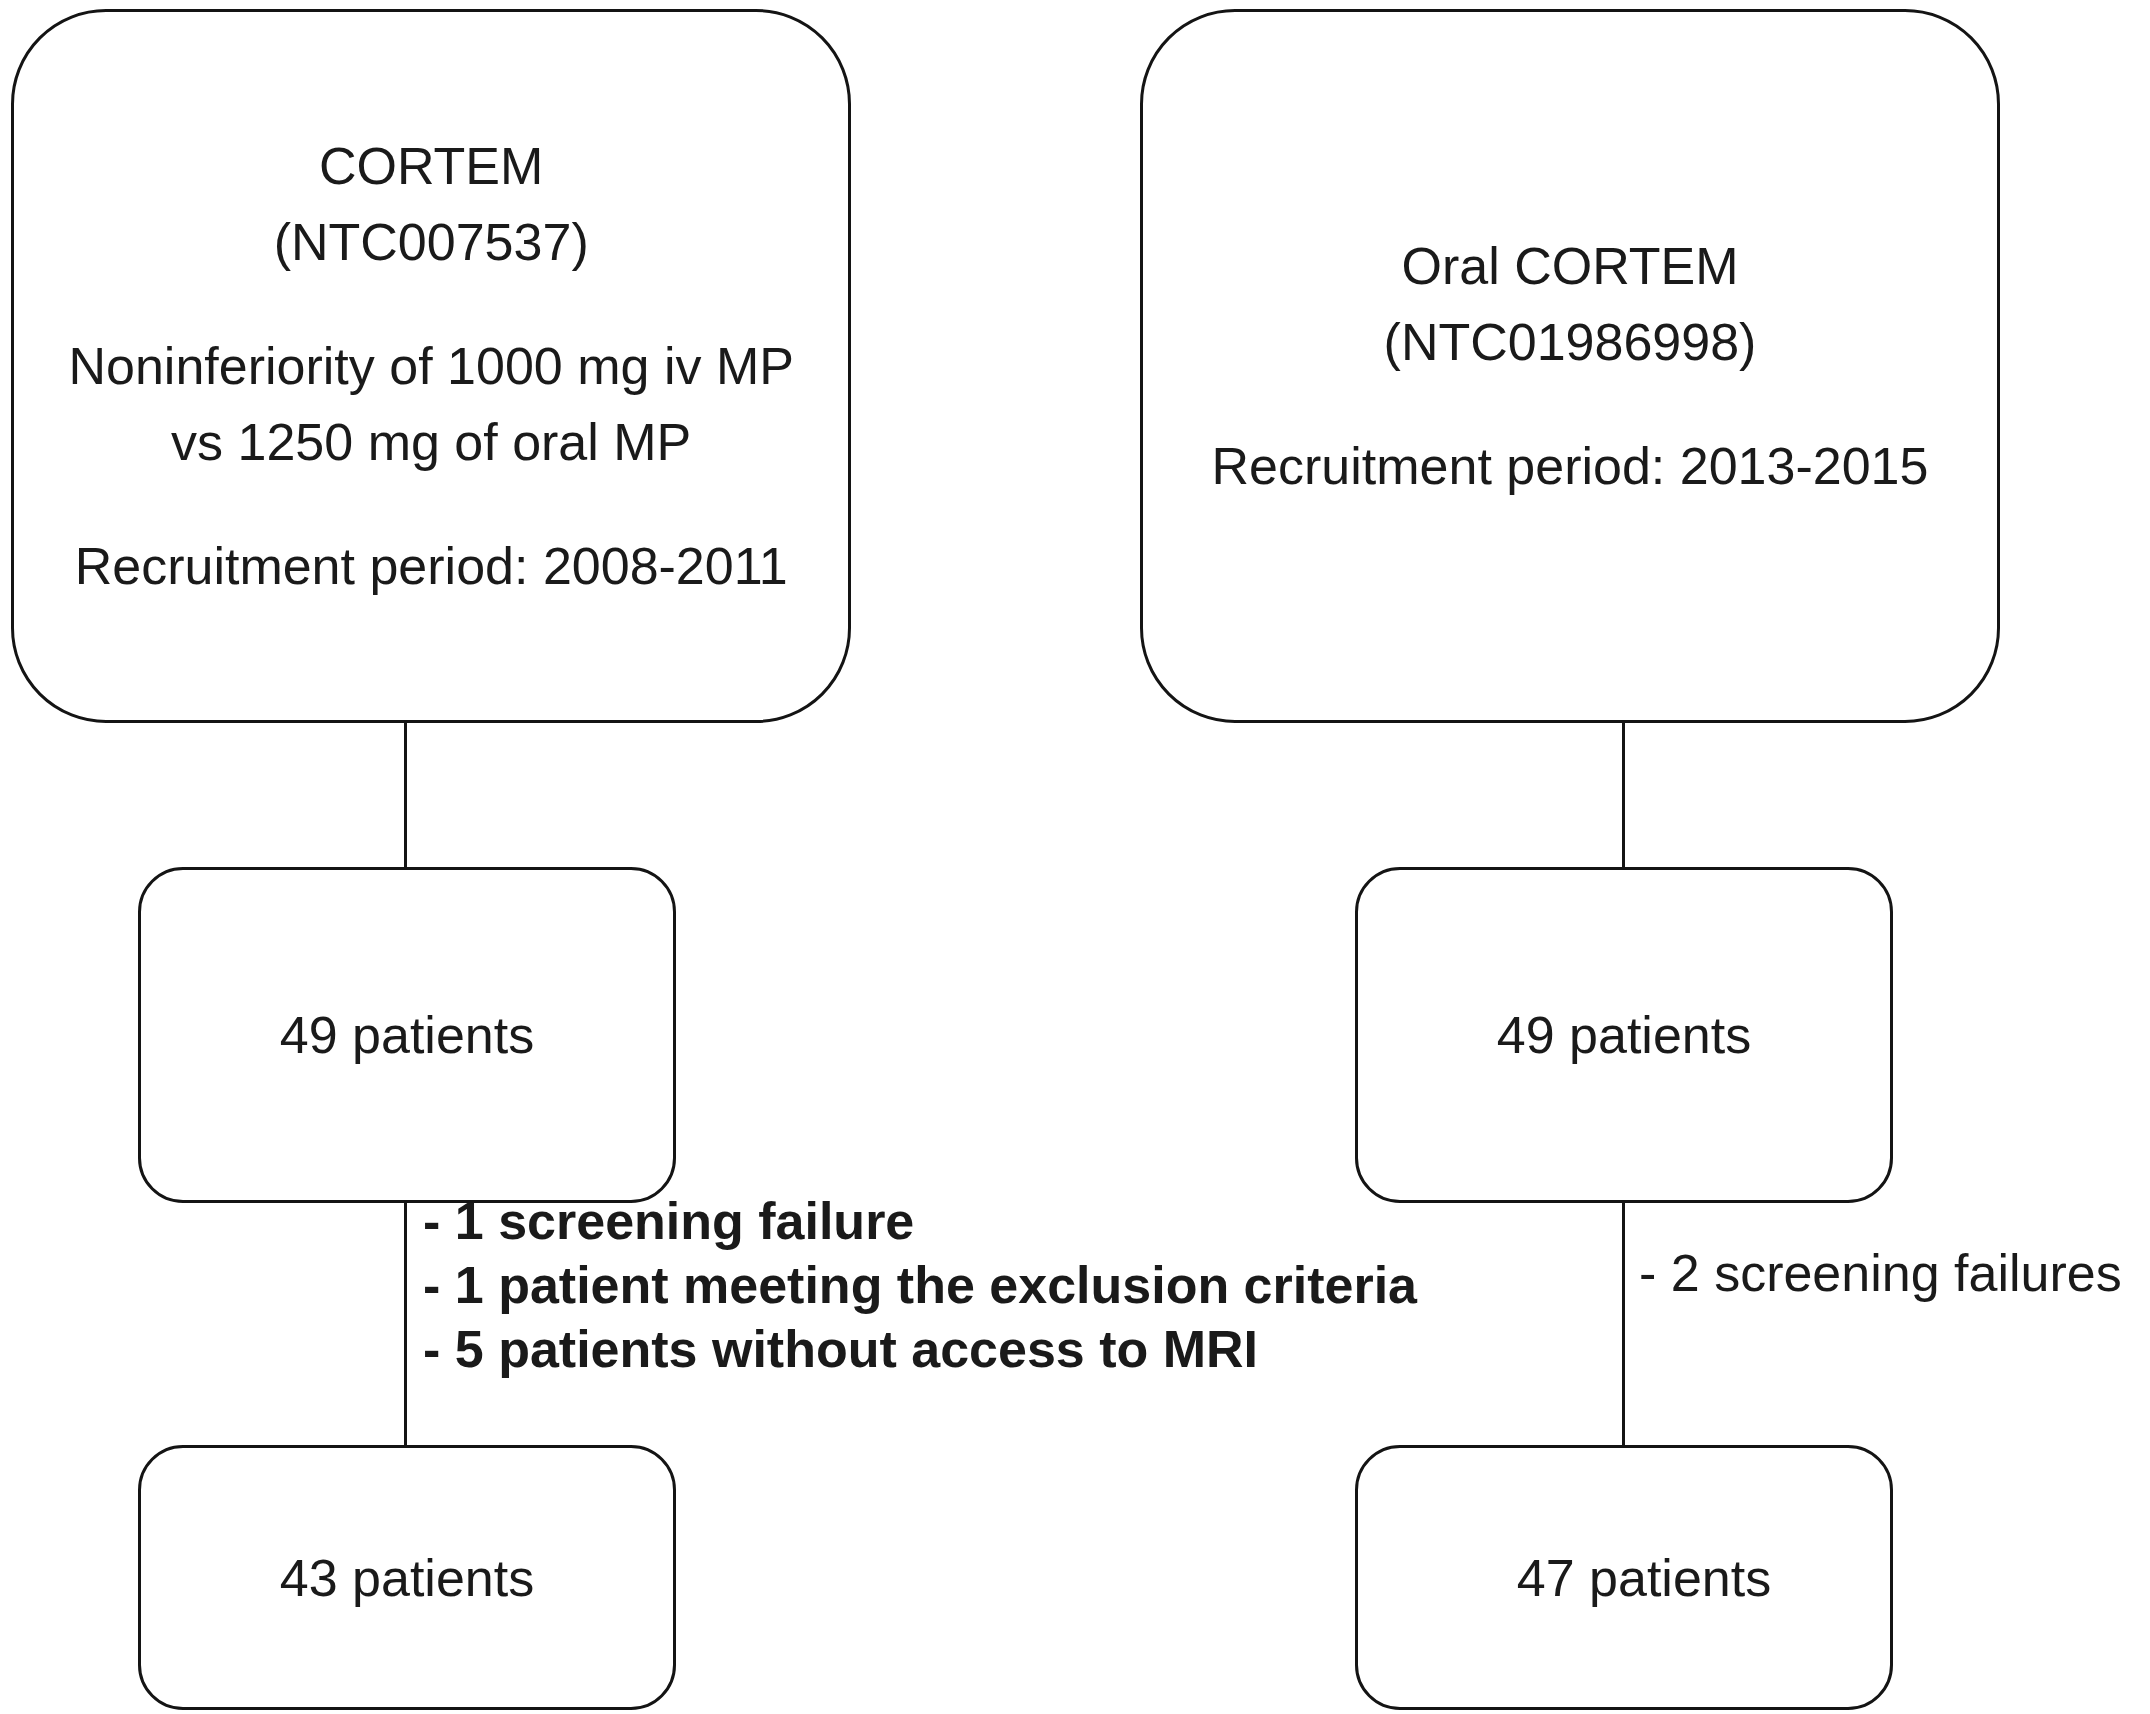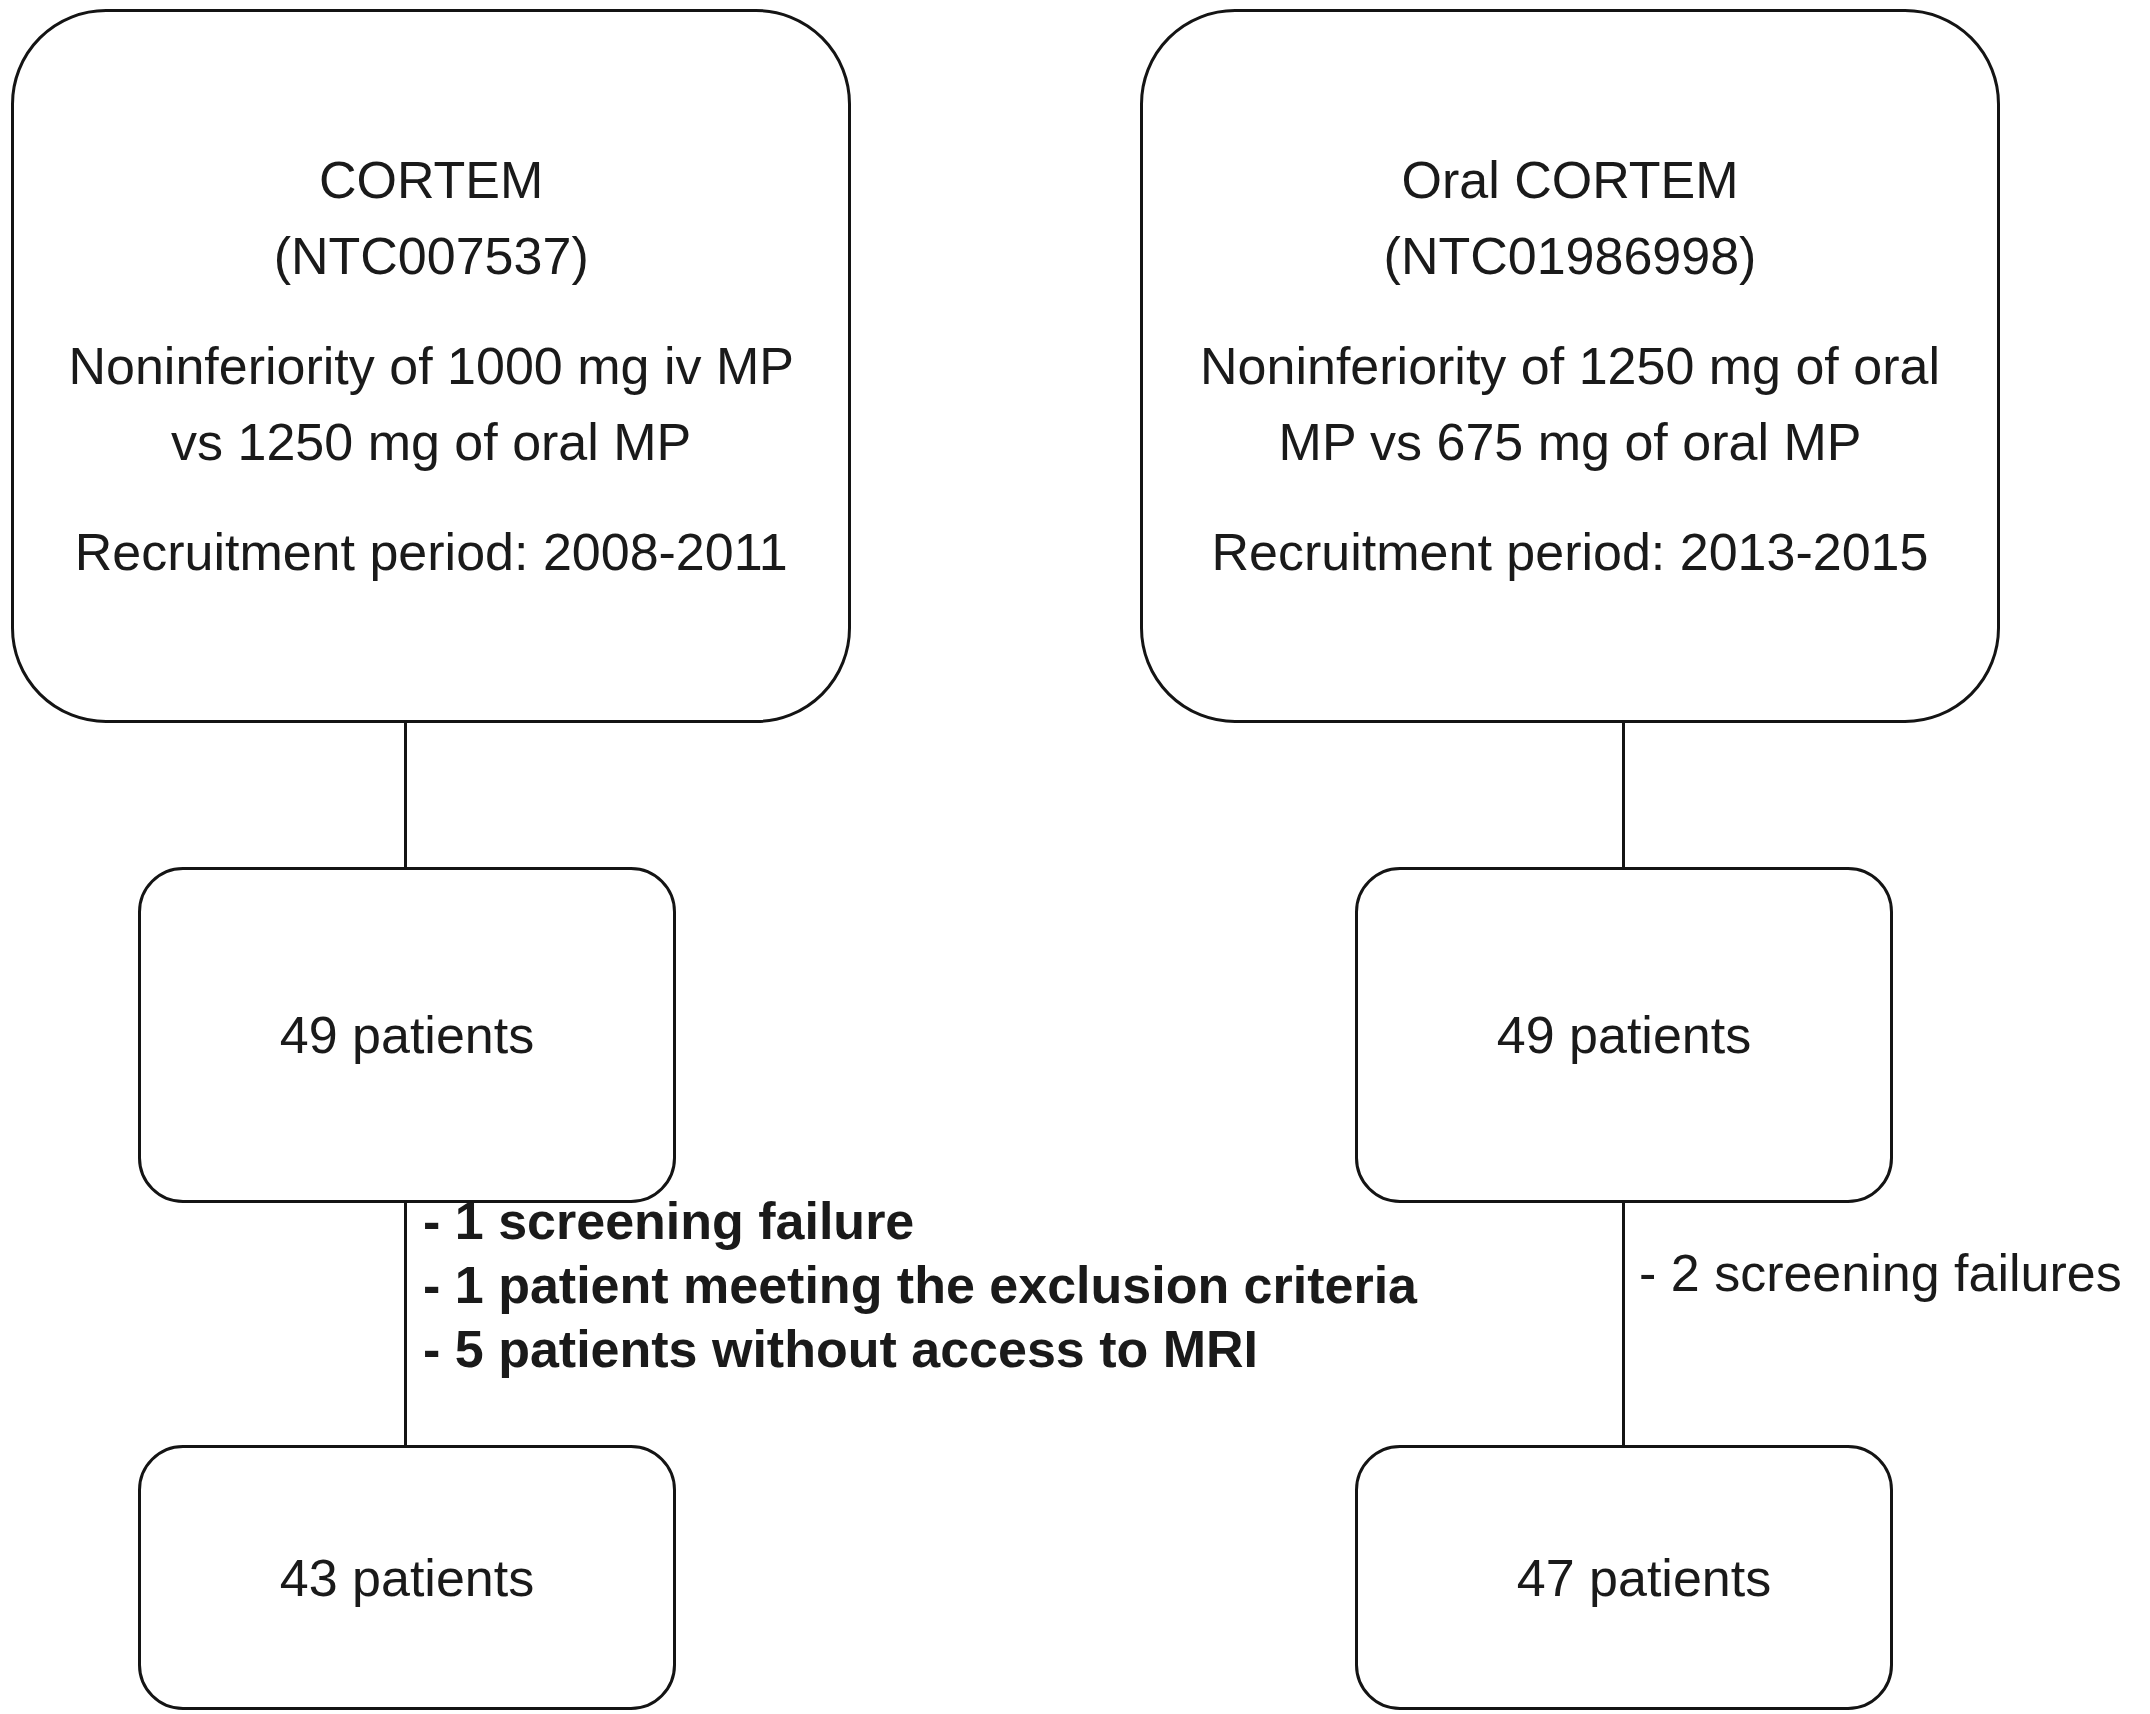--- a/index.html
+++ b/index.html
@@ -21,21 +21,21 @@
     flex-direction: column;
     align-items: center;
     justify-content: center;
     text-align: center;
   }
   .big-box {
     width: 840px;
     height: 714px;
     top: 8.6px;
     border-radius: 95px;
-    row-gap: 34px;
+    row-gap: 48px;
   }
   .big-box .para {
     font-size: 52px;
     line-height: 76px;
     white-space: pre-line;
   }
   .small-box {
     width: 538px;
     border-radius: 45px;
     font-size: 52px;
@@ -61,21 +61,20 @@
 <div id="canvas">
 
   <div class="box big-box" style="left:11.2px;">
     <div class="para"><span style="display:block">CORTEM</span><span style="display:block">(NTC007537)</span></div>
     <div class="para"><span style="display:block">Noninferiority of 1000 mg iv MP</span><span style="display:block">vs 1250 mg of oral MP</span></div>
     <div class="para">Recruitment period: 2008-2011</div>
   </div>
 
   <div class="box big-box" style="left:1140px; width:860px;">
     <div class="para"><span style="display:block">Oral CORTEM</span><span style="display:block">(NTC01986998)</span></div>
-    <div class="para"><span style="display:block">Noninferiority of 1250 mg of oral</span><span style="display:block">MP vs 675 mg of oral MP</span></div>
     <div class="para">Recruitment period: 2013-2015</div>
   </div>
 
   <div class="connector" style="left:404px; top:721px; height:148px;"></div>
   <div class="connector" style="left:404px; top:1125px; height:324px;"></div>
   <div class="connector" style="left:1622px; top:721px; height:148px;"></div>
   <div class="connector" style="left:1622px; top:1125px; height:324px;"></div>
 
   <div class="box small-box mid-box" style="left:138px;">
     <span>49 patients</span>

